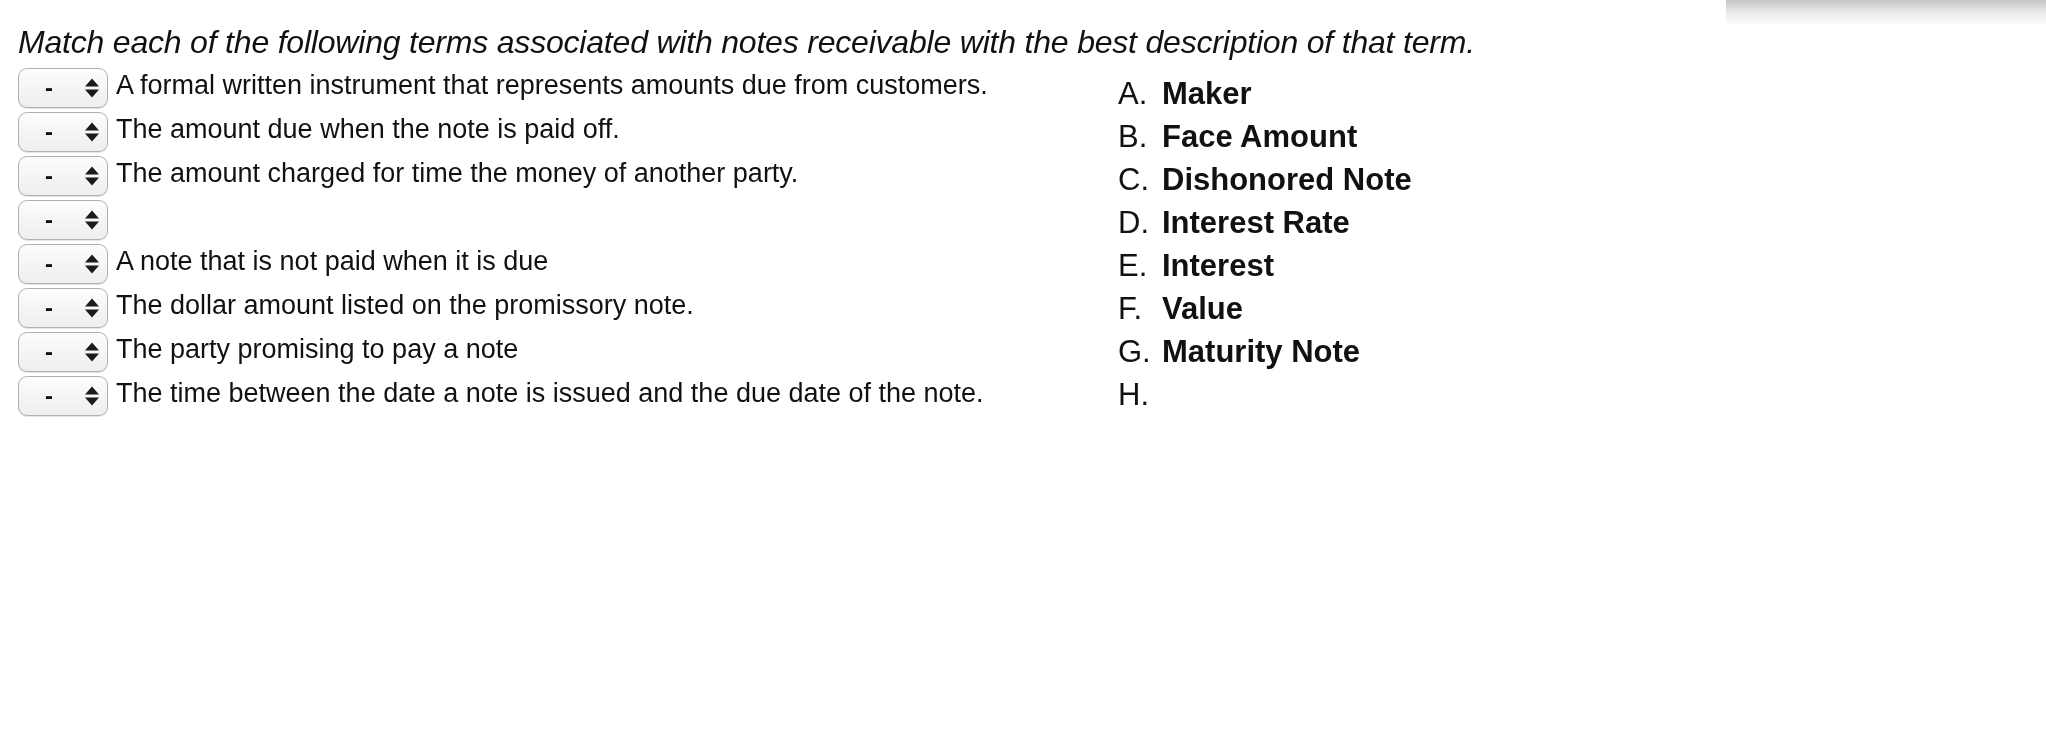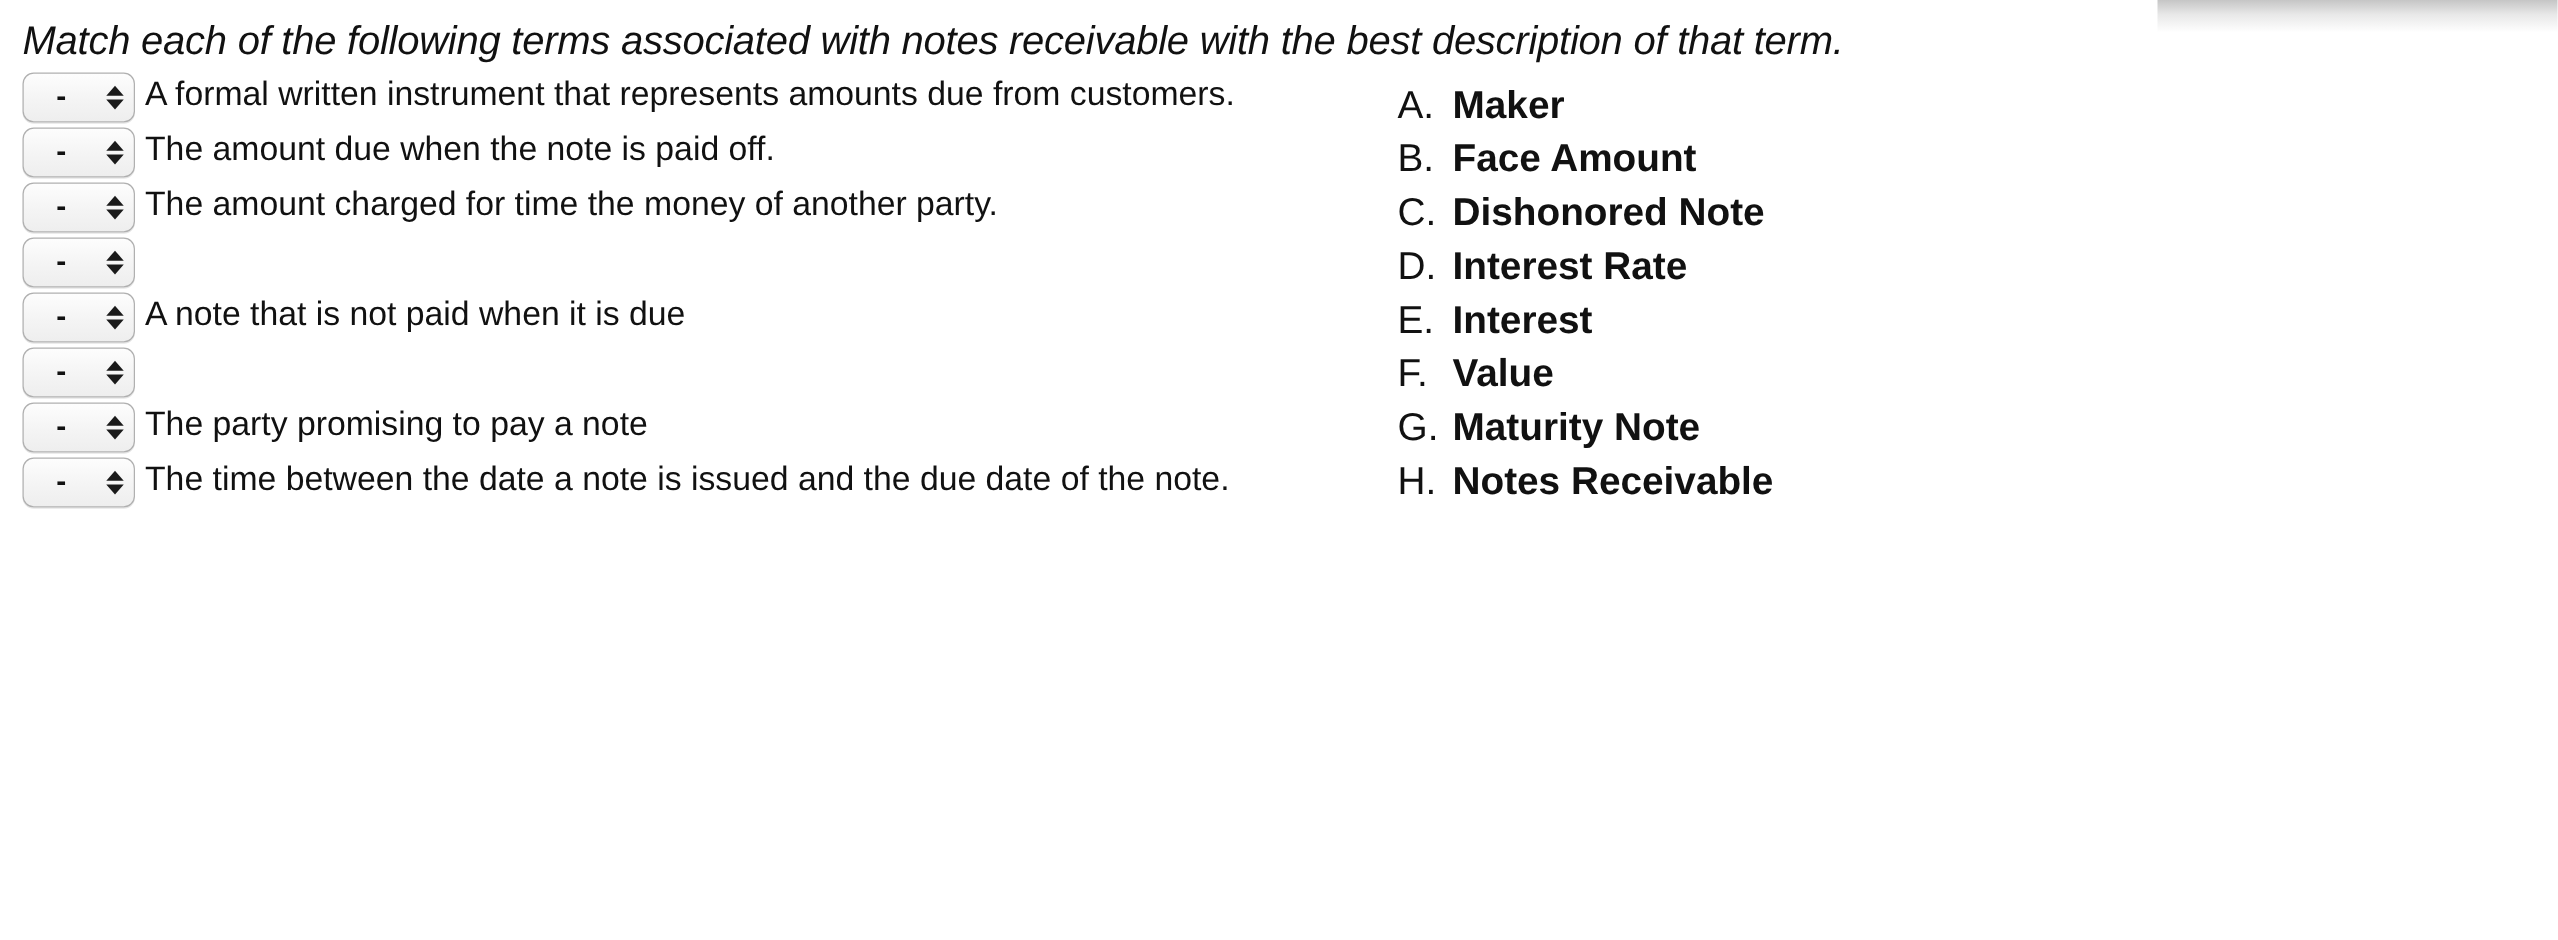--- a/index.html
+++ b/index.html
@@ -32,21 +32,21 @@
 
   .page {
     position: relative;
     padding: 0;
   }
 
   .prompt {
     font-style: italic;
     font-size: 32px;
     line-height: 40px;
-    padding: 12px 0 4px 18px;
+    padding: 22px 0 4px 18px;
     white-space: nowrap;
     letter-spacing: -0.2px;
   }
 
   .columns {
     display: flex;
     align-items: flex-start;
   }
 
   .left-col {
@@ -211,20 +211,21 @@
       </div>
 
       <div class="match-row">
         <div class="select">
           <span class="sel-value">-</span>
           <span class="arrows">
             <i class="up"></i>
             <i class="down"></i>
           </span>
         </div>
+        <div class="desc">The dollar amount listed on the promissory note.</div>
       </div>
 
       <div class="match-row">
         <div class="select">
           <span class="sel-value">-</span>
           <span class="arrows">
             <i class="up"></i>
             <i class="down"></i>
           </span>
         </div>
@@ -276,19 +277,18 @@
         <span class="option-text">Value</span>
       </div>
 
       <div class="option-row">
         <span class="option-letter">G.</span>
         <span class="option-text">Maturity Note</span>
       </div>
 
       <div class="option-row">
         <span class="option-letter">H.</span>
-        <span class="option-text">Notes Receivable</span>
       </div>
 
     </div>
 
   </div>
 </div>
 
 </body></html>

